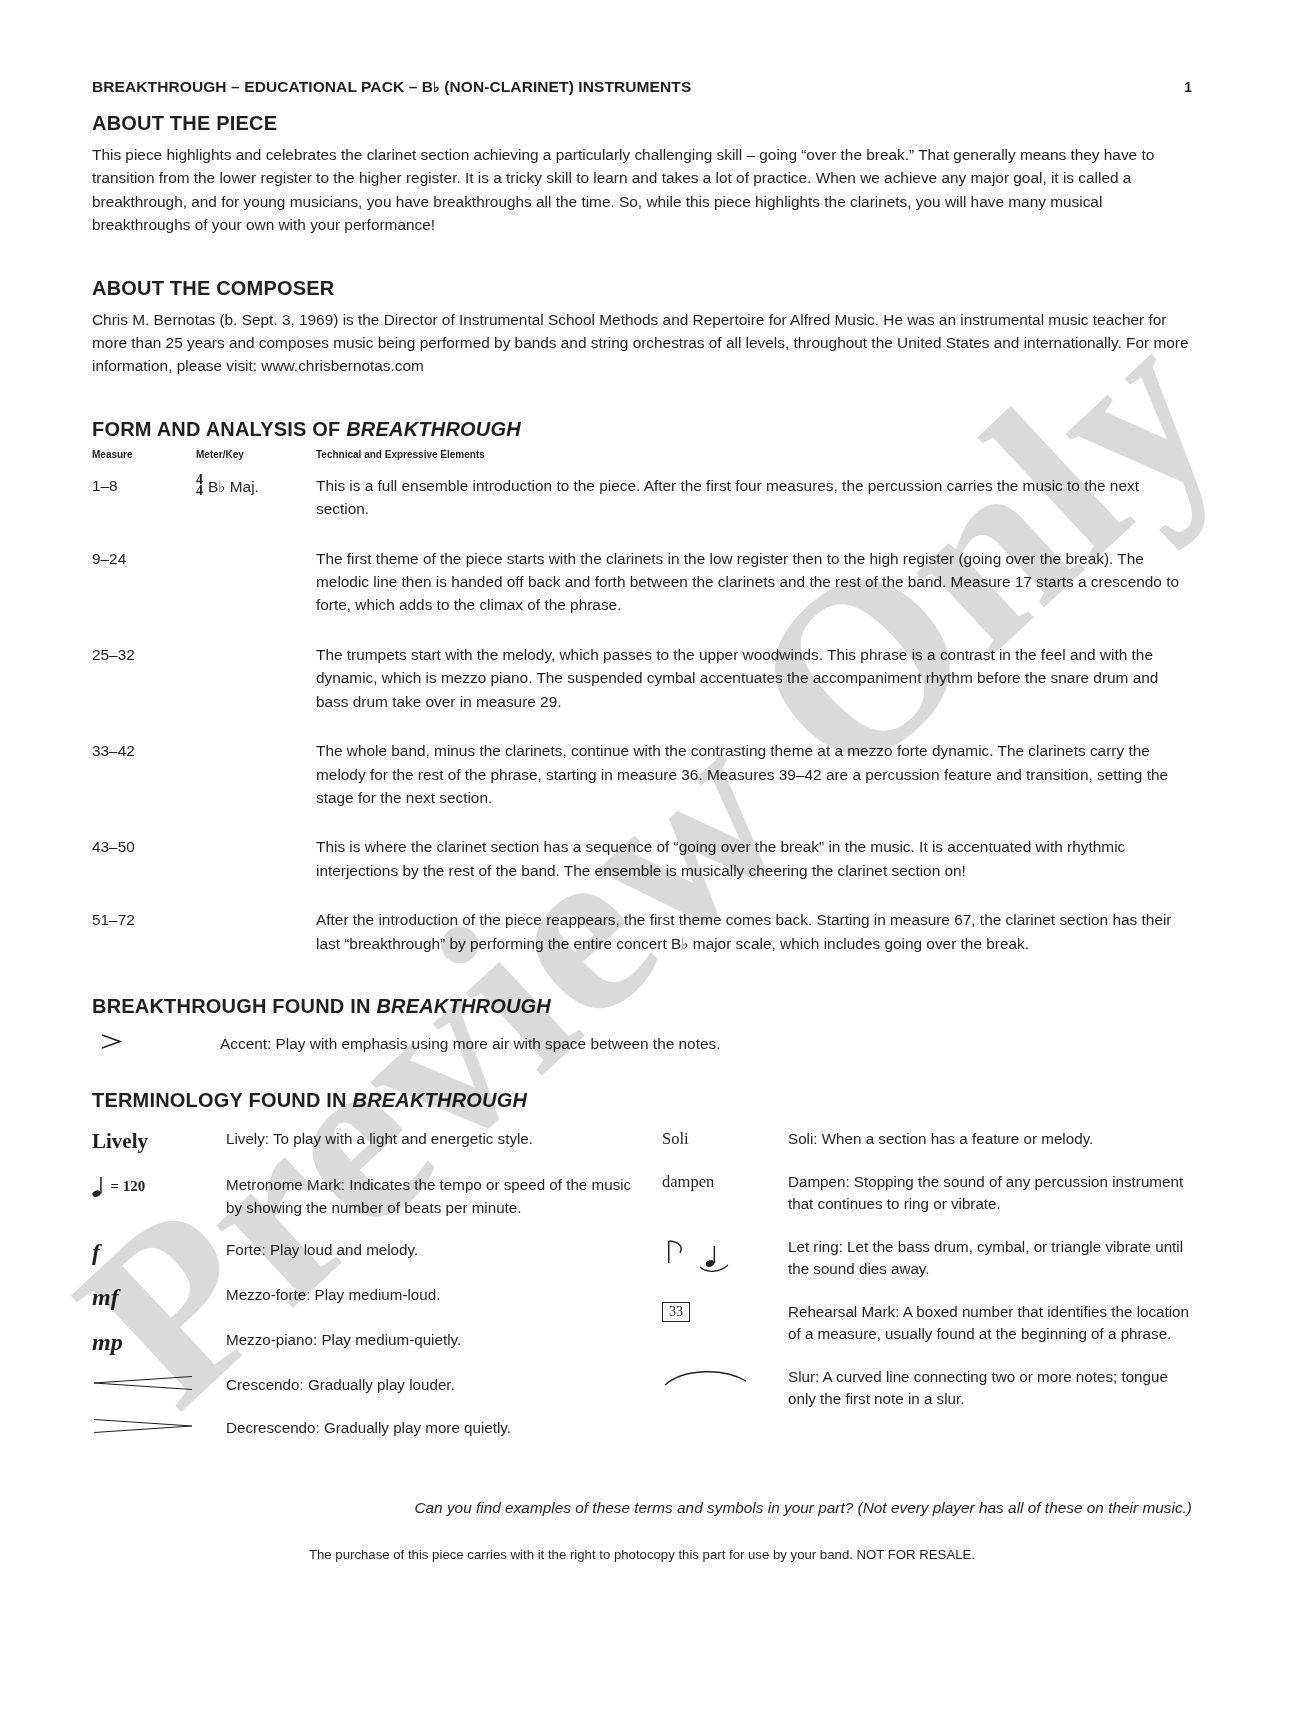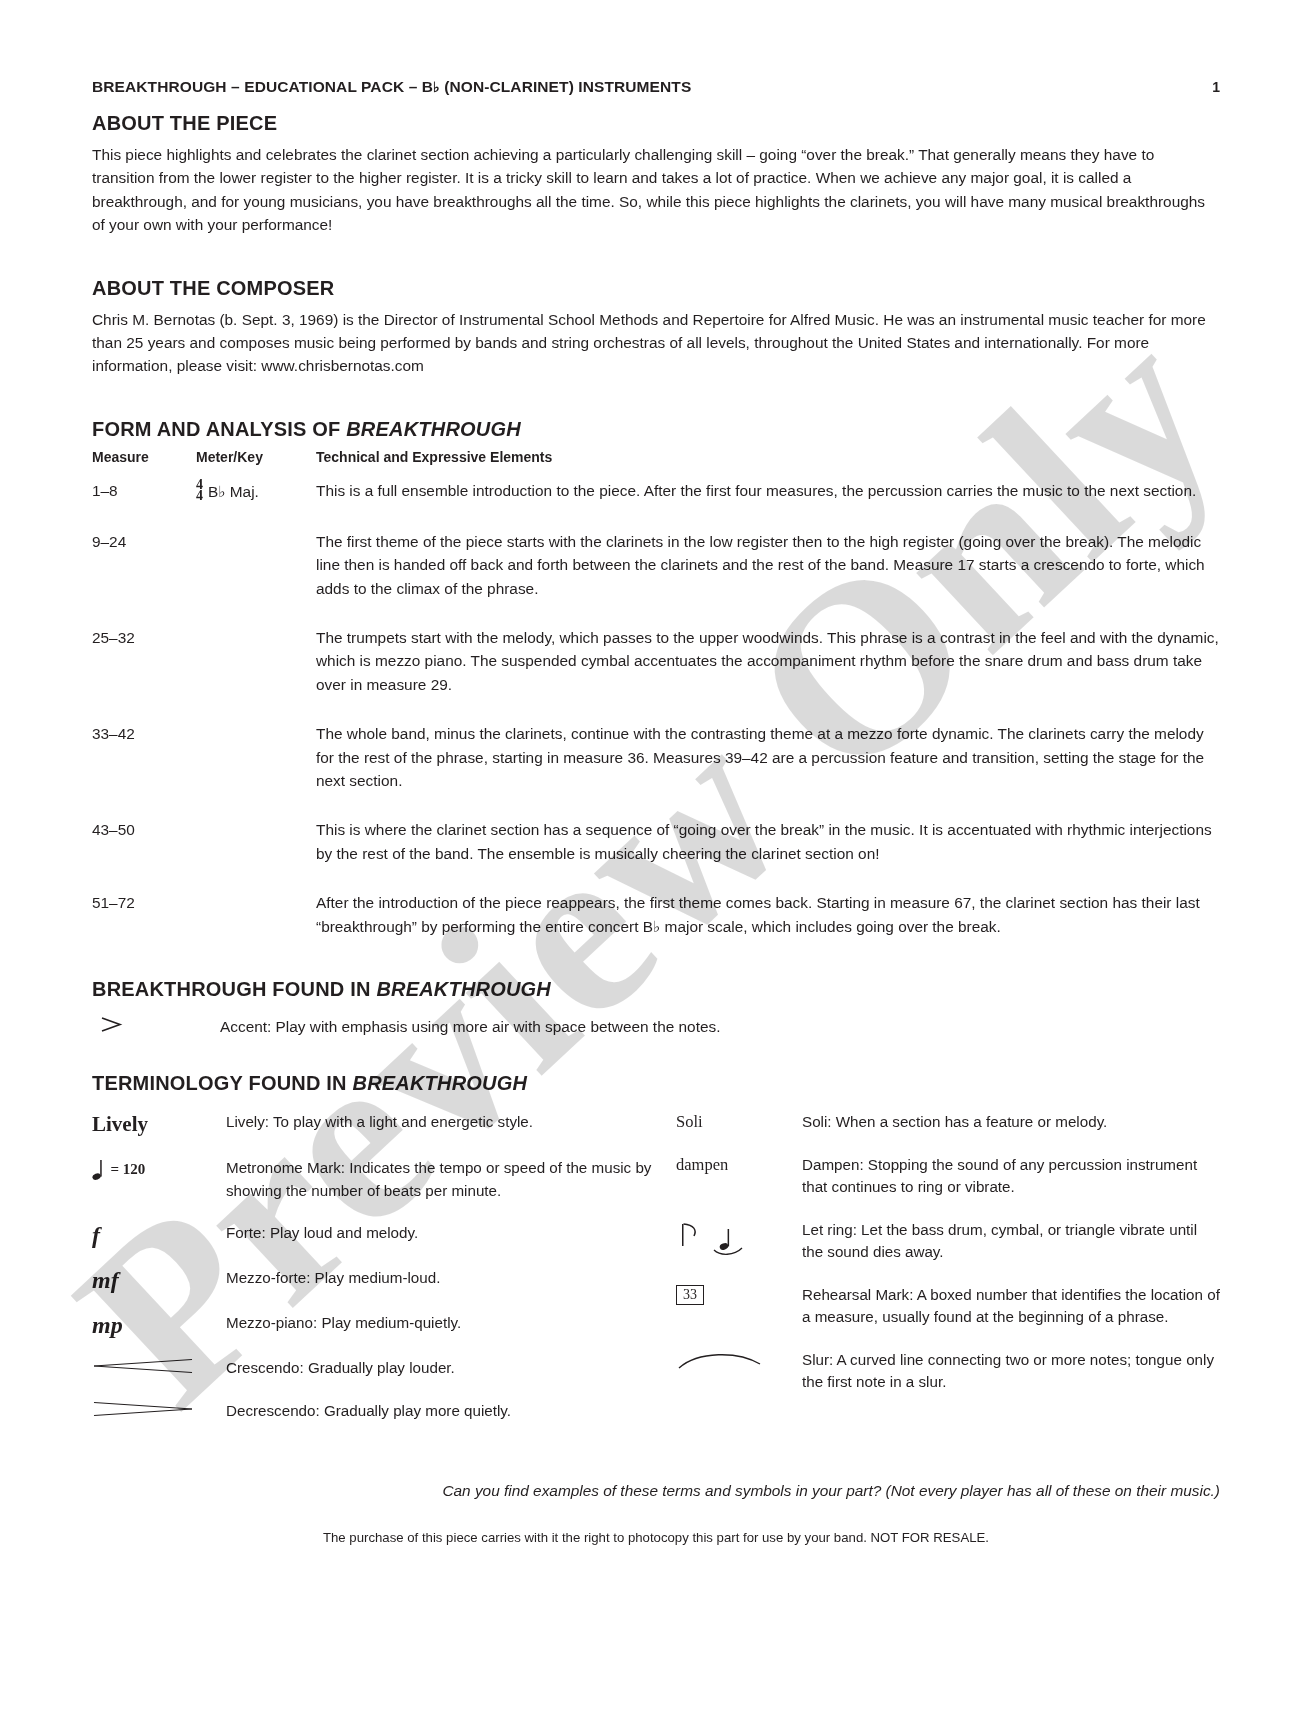--- a/index.html
+++ b/index.html
@@ -11,21 +11,21 @@
     width: 1296px;
     height: 1728px;
     position: relative;
     font-family: "Liberation Sans", sans-serif;
     color: #231f20;
     overflow: hidden;
   }
   .page {
     position: absolute;
     inset: 0;
-    padding: 78px 76px 0 92px;
+    padding: 78px 104px 0 92px;
     box-sizing: border-box;
   }
 
   
   .watermark {
     position: absolute;
     left: 0;
     top: 0;
     width: 1296px;
     height: 1728px;
@@ -85,21 +85,21 @@
   .gap-sm { height: 14px; }
 
   
   table.analysis {
     width: 100%;
     border-collapse: collapse;
     font-size: 15.4px;
   }
   table.analysis th {
     text-align: left;
-    font-size: 14px;
+    font-size: 10px;
     font-weight: bold;
     padding: 0 0 14px 0;
     vertical-align: bottom;
   }
   table.analysis td {
     vertical-align: top;
     padding: 0 0 26px 0;
     line-height: 1.52;
   }
   td.col-measure { width: 104px; white-space: nowrap; }

